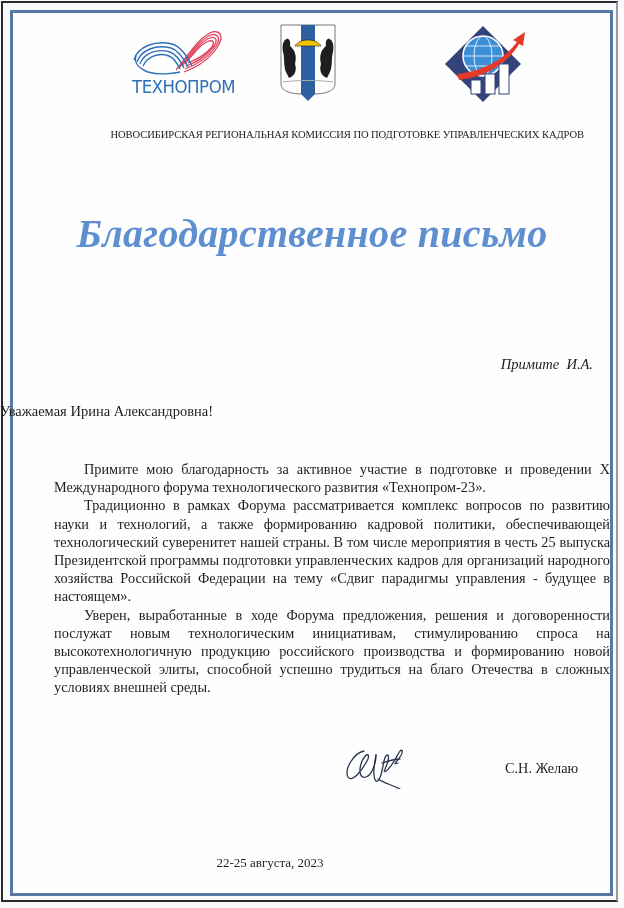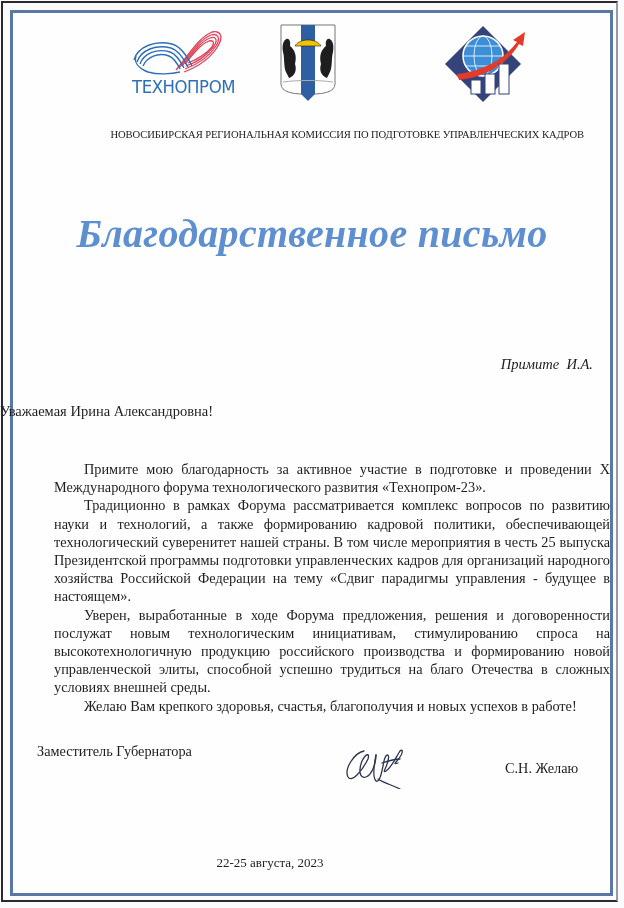--- a/index.html
+++ b/index.html
@@ -117,25 +117,23 @@
 <div class="addressee">
 </div>
 <div class="addressee-name" style="white-space:pre;">Примите  И.А.</div>
 
 <div class="salutation">Уважаемая Ирина Александровна!</div>
 
 <div class="body-text">
   <p>Примите мою благодарность за активное участие в подготовке и проведении X Международного форума технологического развития «Технопром-23».</p>
   <p>Традиционно в рамках Форума рассматривается комплекс вопросов по развитию науки и технологий, а также формированию кадровой политики, обеспечивающей технологический суверенитет нашей страны. В том числе мероприятия в честь 25 выпуска Президентской программы подготовки управленческих кадров для организаций народного хозяйства Российской Федерации на тему «Сдвиг парадигмы управления -  будущее в настоящем».</p>
   <p>Уверен, выработанные в ходе Форума предложения, решения и договоренности послужат новым технологическим инициативам, стимулированию спроса на высокотехнологичную продукцию российского производства и формированию новой управленческой элиты, способной успешно трудиться на благо Отечества в сложных условиях внешней среды.</p>
-  <p>Желаю Вам крепкого здоровья, счастья, благополучия и новых успехов в работе!</p>
 </div>
 
 <div class="signer-title">
-  <div>Заместитель Губернатора</div>
 </div>
 
 <div class="signature">
   <svg width="72" height="48" viewBox="0 0 72 48">
     <g fill="none" stroke="#2b3550" stroke-width="1.3" stroke-linecap="round">
       <path d="M22 10 C12 12, 2 28, 6 36 C10 42, 20 30, 26 18 C28 12, 24 12, 20 20 C16 30, 18 38, 24 36 C30 34, 34 22, 34 14"></path>
       <path d="M34 14 C32 24, 30 36, 34 40 C38 42, 40 30, 42 20 C44 12, 48 12, 46 20 C44 28, 40 32, 44 30 C50 26, 54 16, 58 10 C60 8, 62 10, 58 16 C54 22, 50 24, 56 22"></path>
       <path d="M36 38 C42 42, 50 44, 58 48"></path>
       <path d="M40 22 C46 20, 52 18, 58 18"></path>
     </g>

